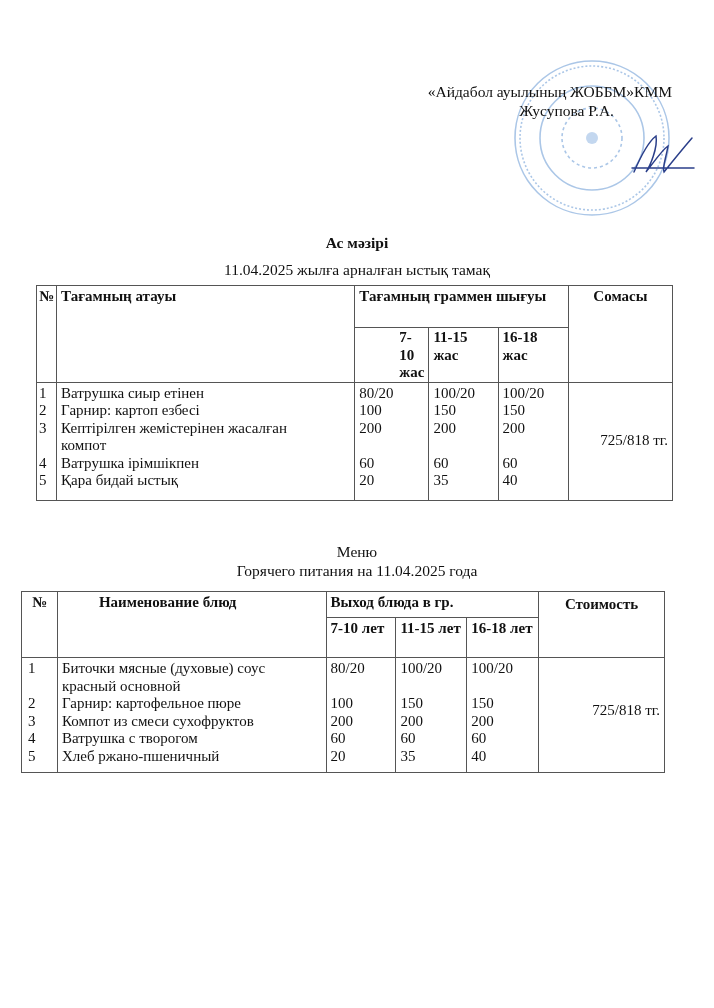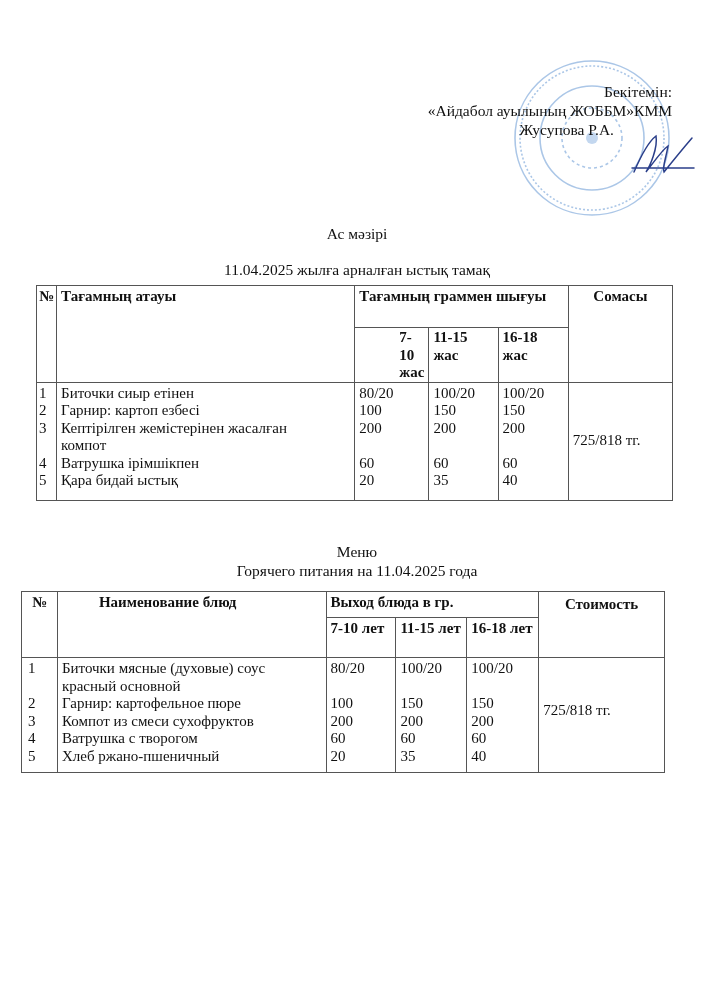--- a/index.html
+++ b/index.html
@@ -16,21 +16,21 @@
     
     .title { left:0; width:714px; text-align:center; font-size:15.5px; line-height:19px; }
 
     
     table.menu { position:absolute; border-collapse:collapse; font-size:15px; line-height:17.5px; }
     table.menu td { border:1.3px solid #555; padding:0 4px; vertical-align:top; }
     table.menu .hdr { font-weight:bold; }
     table.menu td.body { padding-top:2px; padding-bottom:0; }
     .line { display:block; white-space:nowrap; }
     .gap { display:block; height:17.5px; }
-    .price { vertical-align:middle !important; text-align:left; }
+    .price { vertical-align:middle !important; text-align:right; }
 
     #t1 { left:36px; top:285px; width:637px; }
     #t2 { left:21px; top:591px; width:644px; }
   </style>
 </head>
 <body>
 
 <svg class="abs stamp" viewBox="0 0 160 160">
   <g fill="none" stroke="#9dbde3" stroke-width="1.6" opacity="0.85">
     <circle cx="80" cy="80" r="77"></circle>
@@ -41,26 +41,25 @@
   <g fill="#a9c6e8" opacity="0.7">
     <circle cx="80" cy="80" r="6"></circle>
   </g>
 </svg>
 
 <svg class="abs sign" viewBox="0 0 70 52">
   <path d="M6 44 C12 30, 20 14, 28 8 C30 20, 22 38, 18 44 C26 34, 34 22, 40 18 C38 30, 34 40, 36 44 C44 34, 52 24, 64 10 M4 40 L66 40" fill="none" stroke="#2b3f8a" stroke-width="1.5" stroke-linecap="round"></path>
 </svg>
 
 <div class="abs approve">
-  <div>Бекітемін:</div>
   <div>«Айдабол ауылының ЖОББМ»КММ</div>
   <div style="margin-right:58px;">Жусупова Р.А.</div>
 </div>
 
-<div class="abs title" style="top:224px;">Ас мәзірі</div>
+<div class="abs title" style="top:233px;font-weight:bold;">Ас мәзірі</div>
 <div class="abs title" style="top:260px;">11.04.2025 жылға арналған ыстық тамақ</div>
 
 <table id="t1" class="menu">
   <colgroup>
     <col style="width:20px">
       <col style="width:301px">
       <col style="width:69px">
       <col style="width:70px">
       <col style="width:71px">
       <col style="width:106px">
@@ -80,21 +79,21 @@
   <tr style="height:118px;">
     <td class="body" style="padding:2px 2px 0 2px;">
       <span class="line">1</span>
       <span class="line">2</span>
       <span class="line">3</span>
       <span class="gap"></span>
       <span class="line">4</span>
       <span class="line">5</span>
     </td>
     <td class="body">
-      <span class="line">Биточки сиыр етінен</span>
+      <span class="line">Ватрушка сиыр етінен</span>
       <span class="line">Гарнир: картоп езбесі</span>
       <span class="line">Кептірілген жемістерінен жасалған</span>
       <span class="line">компот</span>
       <span class="line">Ватрушка ірімшікпен</span>
       <span class="line">Қара бидай ыстық</span>
     </td>
     <td class="body">
       <span class="line">80/20</span>
       <span class="line">100</span>
       <span class="line">200</span>

